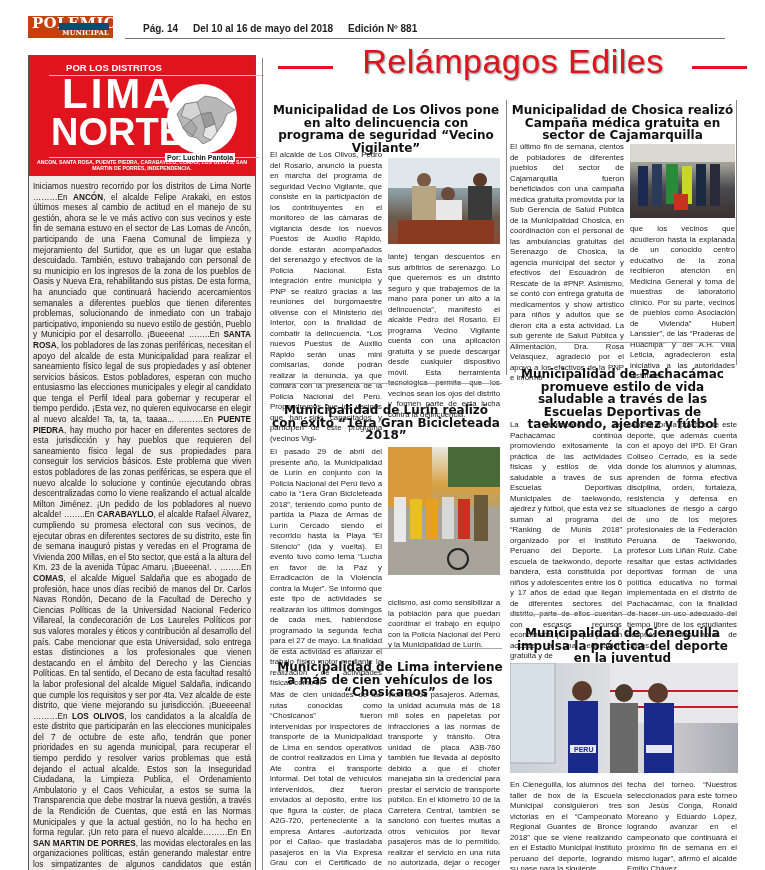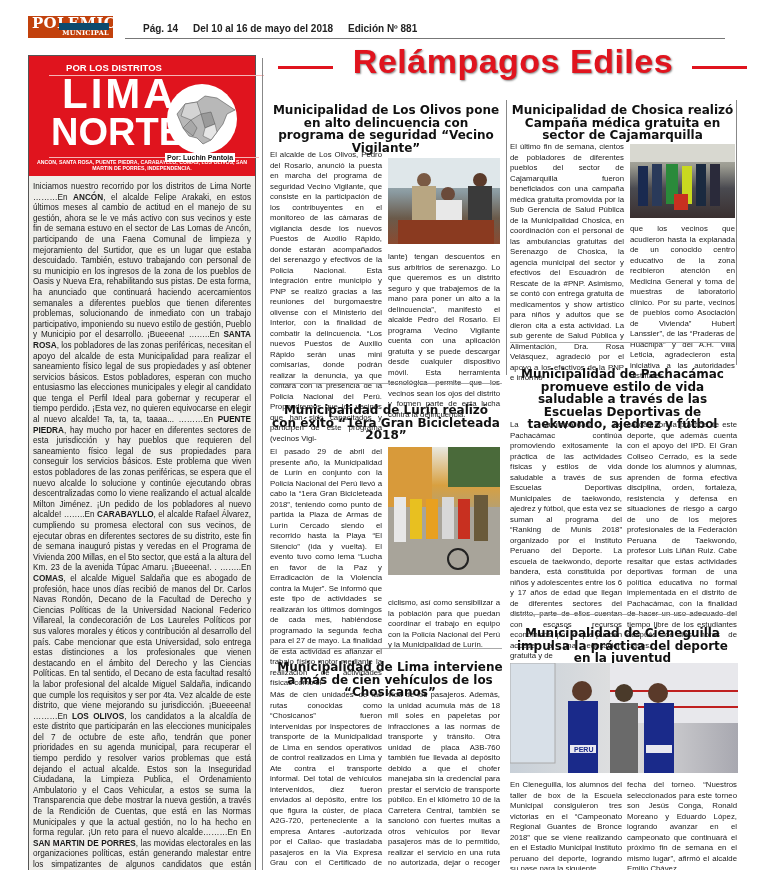--- a/index.html
+++ b/index.html
@@ -25,21 +25,21 @@
   .ph-rule2 { position: absolute; left: 20px; top: 101px; width: 210px; height: 1px; background: #f5b5b5; }
   .ph-districts { position: absolute; left: 4px; top: 103px; width: 218px; text-align: center; color: #fff; font-size: 5.2px; font-weight: bold; line-height: 6px; }
   .red-extend { position: absolute; left: 0; top: 108px; width: 226px; height: 12px; background: #e0141e; }
   .left-text { position: absolute; left: 4px; top: 126px; width: 218px; font-size: 8.2px; line-height: 10.6px; text-align: justify; color: #1a1a1a; }
   .left-text b { font-weight: bold; }
 
   
   .section-title { position: absolute; left: 270px; top: 42px; width: 480px; height: 40px; }
   .st-line-l { position: absolute; left: 8px; top: 24px; width: 55px; height: 3px; background: #e0141e; }
   .st-line-r { position: absolute; left: 422px; top: 24px; width: 55px; height: 3px; background: #e0141e; }
-  .st-text { position: absolute; left: 68px; top: 0; width: 350px; text-align: center; color: #e0141e; font-weight: bold; font-size: 34px; text-shadow: 1px 1px 2px #888; letter-spacing: 0.5px; }
+  .st-text { position: absolute; left: 68px; top: 0; width: 350px; text-align: center; color: #e0141e; font-weight: normal; font-size: 34px; text-shadow: 1px 1px 2px #888; letter-spacing: 0.5px; }
 
   .vrule { position: absolute; width: 1px; background: #888; }
   .hrule { position: absolute; height: 1px; background: #aaa; }
 
   .art-title { position: absolute; text-align: center; font-weight: bold; font-size: 12px; line-height: 12.5px; color: #111; font-family: "DejaVu Sans", sans-serif; }
   .art-text { position: absolute; font-size: 7.8px; line-height: 10.5px; text-align: justify; color: #1a1a1a; }
 
   .photo { position: absolute; overflow: hidden; }
 </style>
 </head>

